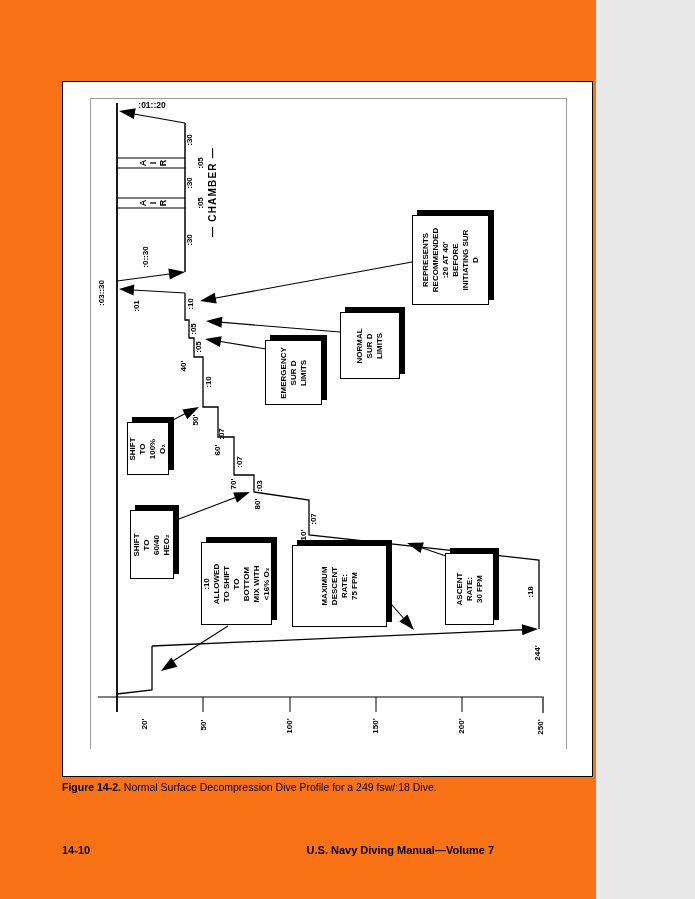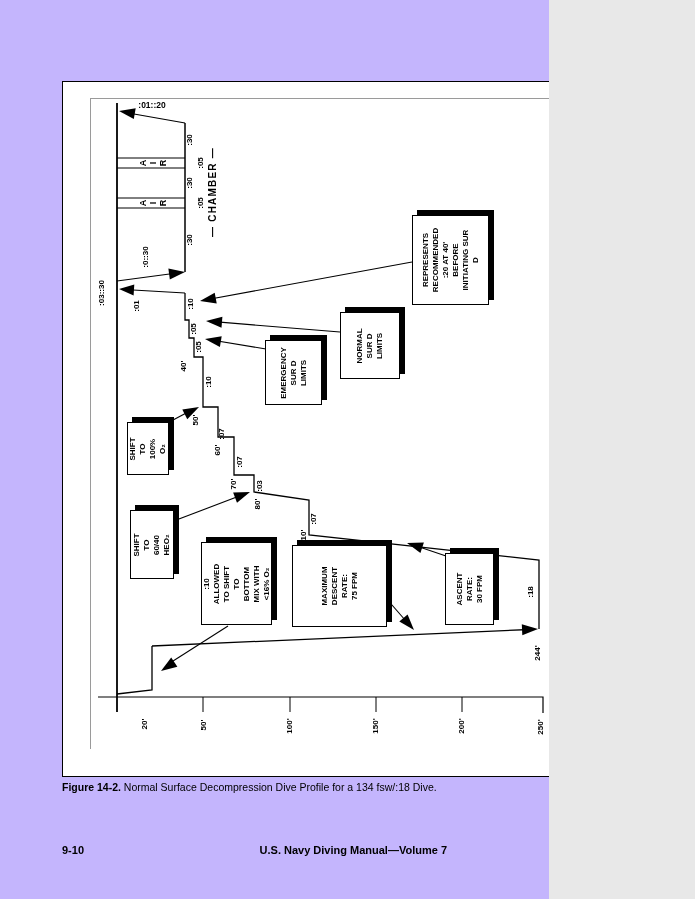--- a/index.html
+++ b/index.html
@@ -1,16 +1,16 @@
 <!DOCTYPE html>
 <html><head>
 <meta charset="utf-8">
 <style>
   html,body{margin:0;padding:0;background:#e8e8e8;}
-  .page{position:relative;width:549px;height:899px;background:#c4b5fd;overflow:hidden;
+  .page{position:relative;width:596px;height:899px;background:#f97316;overflow:hidden;
         font-family:"Liberation Sans",sans-serif;}
   .outer-box{position:absolute;left:62px;top:81px;width:529px;height:694px;
              border:1.6px solid #000;background:#fff;}
   .inner-box{position:absolute;left:90px;top:98px;width:475px;height:650px;
              border-left:1px solid #9a9a9a;border-top:1px solid #9a9a9a;border-right:1px solid #9a9a9a;}
   .dsvg{position:absolute;left:0;top:0;z-index:1;}
   
   .vl{position:absolute;z-index:2;white-space:nowrap;
       font:bold 8px/1 "Liberation Sans",sans-serif;color:#000;
       transform:translate(-50%,-50%) rotate(-90deg);}
@@ -192,18 +192,18 @@
   </div>
   <div class="nbox b-repr">
     <div class="rot">REPRESENTS
 RECOMMENDED
 :20 AT 40' BEFORE
 INITIATING SUR D</div>
   </div>
 
   <div class="caption">
     <span class="cb">Figure 14-2.</span>
-    <span>Normal Surface Decompression Dive Profile for a 134 fsw/:18 Dive.</span>
-  </div>
-  <div class="footer-left">9-10</div>
+    <span>Normal Surface Decompression Dive Profile for a 249 fsw/:18 Dive.</span>
+  </div>
+  <div class="footer-left">14-10</div>
   <div class="footer-right">U.S. Navy Diving Manual—Volume 7</div>
 
 </div>
 
 </body></html>

